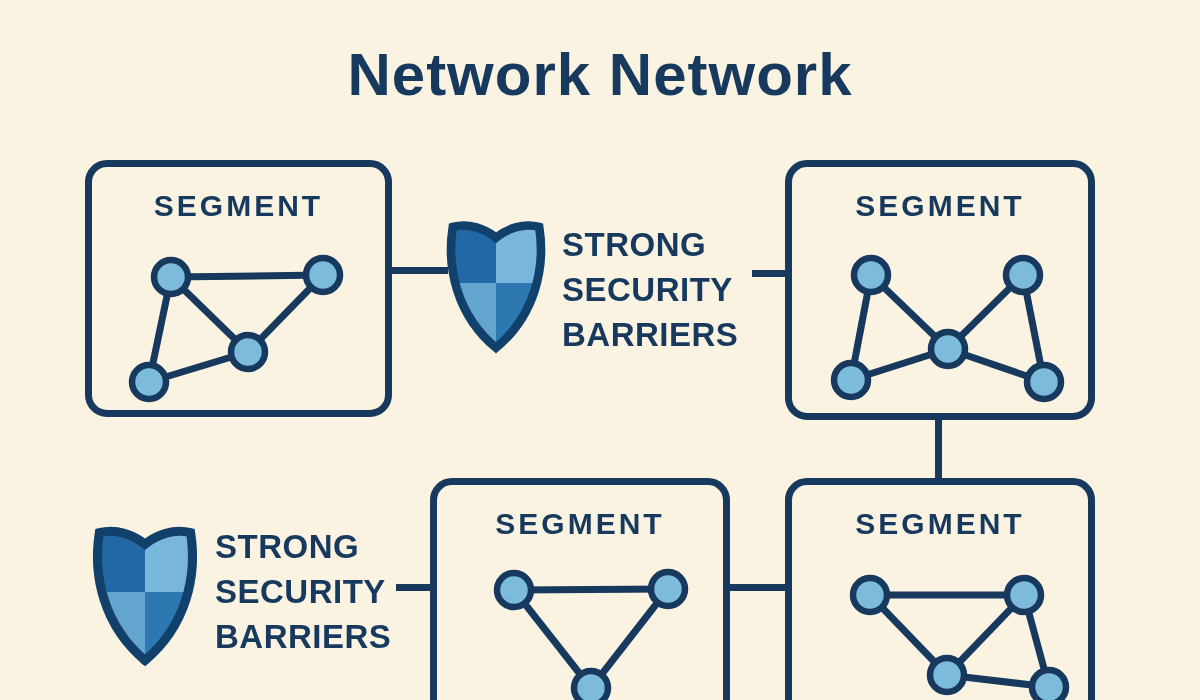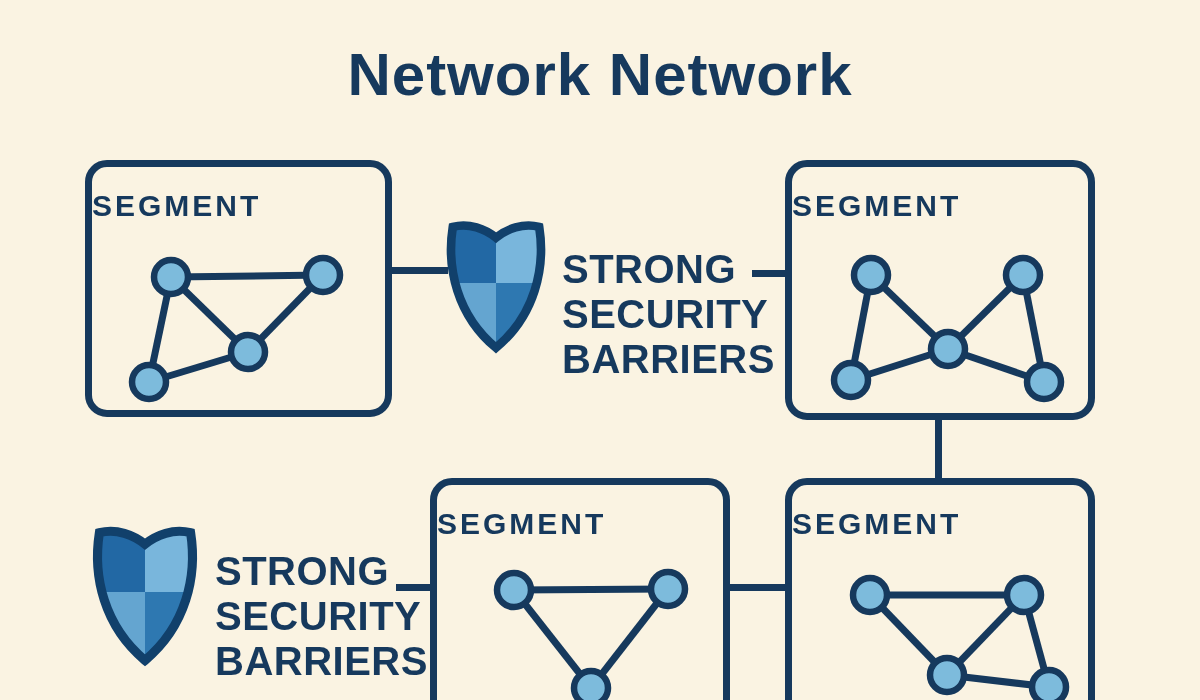--- a/index.html
+++ b/index.html
@@ -24,44 +24,44 @@
     letter-spacing:1px;
     color:var(--navy);
   }
   .segment-box{
     position:absolute;
     border:7px solid var(--navy);
     border-radius:22px;
     background:transparent;
   }
   .segment-label{
+    text-align:center;
     margin-top:22px;
     font-size:30px;
     font-weight:800;
     letter-spacing:3px;
     color:var(--navy);
   }
   .graph-svg{
     position:absolute;
     left:0;top:0;width:100%;height:100%;
     overflow:visible;
   }
   .connector{
     position:absolute;
     background:var(--navy);
   }
   .barrier-label{
     position:absolute;
-    font-size:40px;
+    font-size:33px;
     font-weight:800;
     letter-spacing:0.5px;
     line-height:45px;
     color:var(--navy);
     white-space:nowrap;
-    margin-top:25px;
   }
   .shield{
     position:absolute;
   }
   .shield svg{width:100%;height:100%;overflow:visible;}
 </style>
 </head>
 <body>
 
 <h1 class="title">Network Network</h1>

